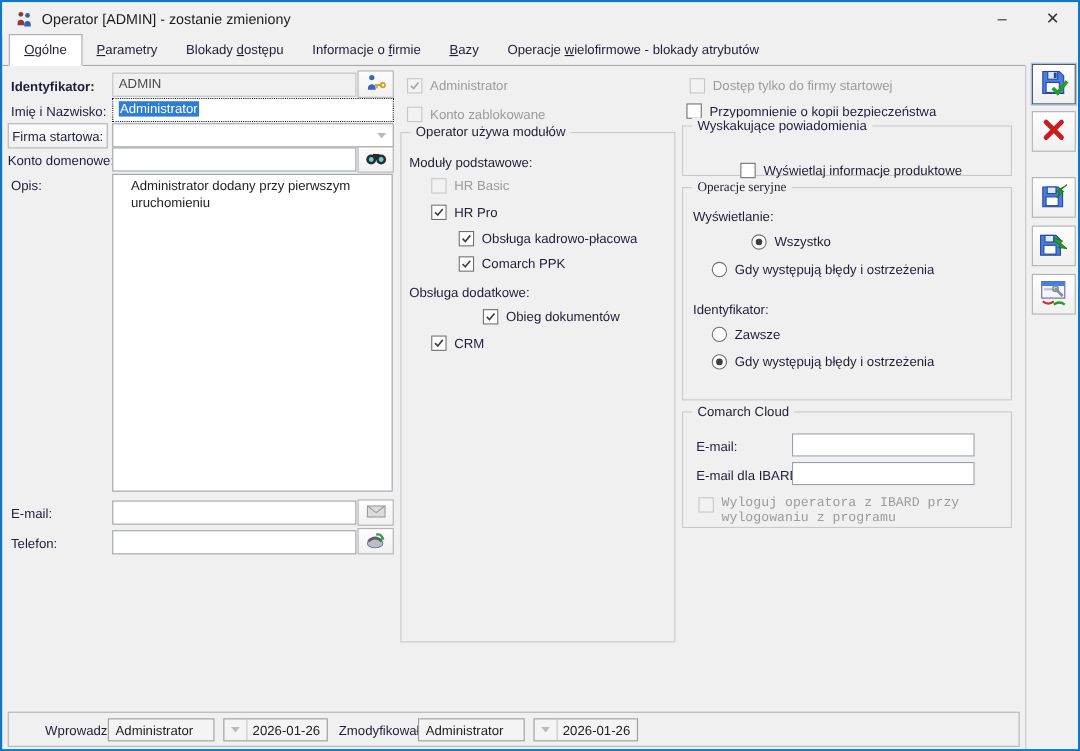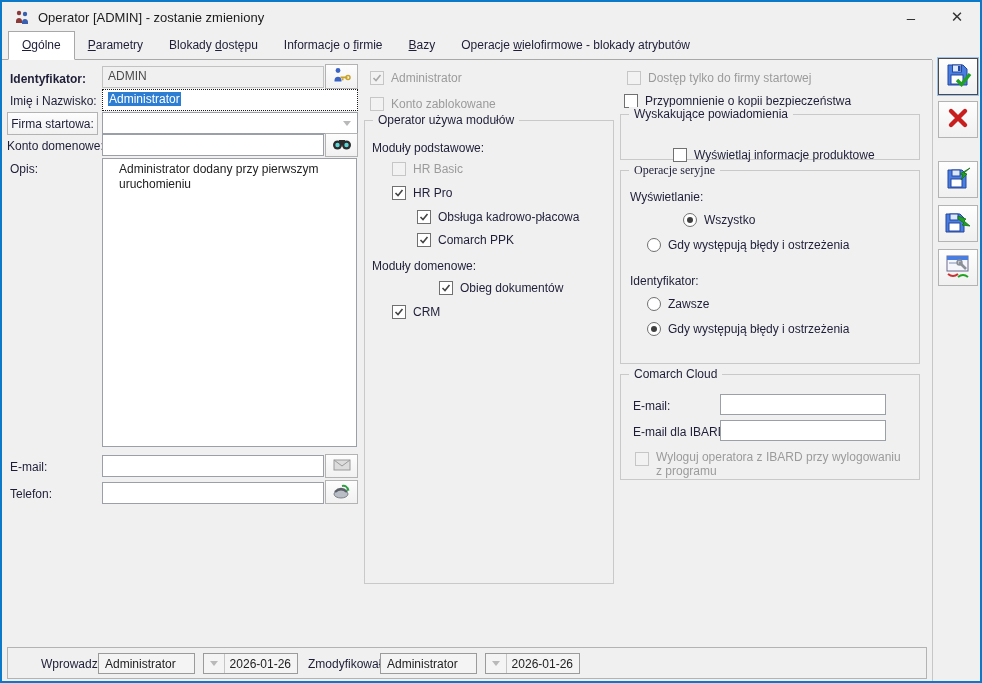--- a/index.html
+++ b/index.html
@@ -197,21 +197,21 @@
     <span class="txt">Obsługa kadrowo-płacowa</span>
   </div>
   <div class="cb" style="left:415px;top:231px;">
     <span class="box">
         <svg width="10" height="10" viewBox="0 0 10 10">
           <path d="M1.5 5 L4 7.5 L8.5 2" stroke="#444" stroke-width="1.6" fill="none"></path>
         </svg>
       </span>
     <span class="txt">Comarch PPK</span>
   </div>
-  <div class="lbl" style="left:370px;top:257px;">Moduły domenowe:</div>
+  <div class="lbl" style="left:370px;top:257px;">Obsługa dodatkowe:</div>
   <div class="cb" style="left:390px;top:279px;padding-left:47px;">
     <span class="box">
         <svg width="10" height="10" viewBox="0 0 10 10">
           <path d="M1.5 5 L4 7.5 L8.5 2" stroke="#444" stroke-width="1.6" fill="none"></path>
         </svg>
       </span>
     <span class="txt">Obieg dokumentów</span>
   </div>
   <div class="cb" style="left:390px;top:303px;">
     <span class="box">
@@ -265,21 +265,21 @@
     <span class="txt">Gdy występują błędy i ostrzeżenia</span>
   </div>
 
   <div class="group" style="left:618px;top:372px;width:300px;height:106px;">
     <span class="legend">Comarch Cloud</span>
   </div>
   <div class="lbl" style="left:631px;top:397px;">E-mail:</div>
   <div class="input" style="left:718px;top:392px;width:166px;height:21px;"></div>
   <div class="lbl" style="left:631px;top:423px;">E-mail dla IBARD:</div>
   <div class="input" style="left:718px;top:418px;width:166px;height:21px;"></div>
-  <div class="cb dis" style="left:633px;top:448px;width:272px;">
+  <div class="cb dis" style="left:633px;top:448px;width:272px;font-family:Liberation Mono, monospace;">
     <span class="box" style="margin-top:2px;"></span>
     <span class="txt" style="white-space:normal;line-height:14px;">Wyloguj operatora z IBARD przy wylogowaniu z programu</span>
   </div>
 
   <div class="sep-v"></div>
 
   <div class="action-btn focused" style="top:56px;">
     <span>
       <svg width="28" height="28" viewBox="0 0 28 28">
         <path d="M4 4 h15 l4 4 v16 H4 z" fill="#4a7de0" stroke="#24479e"></path>

